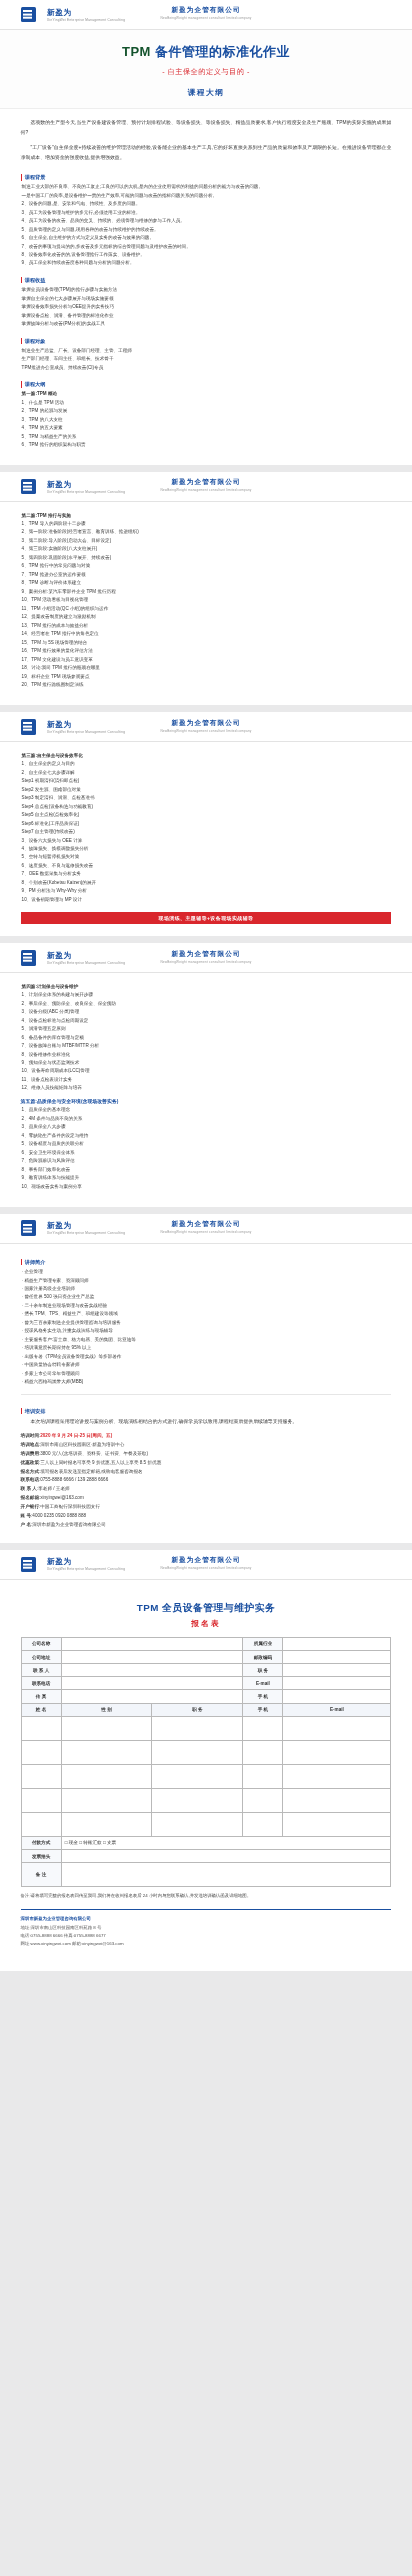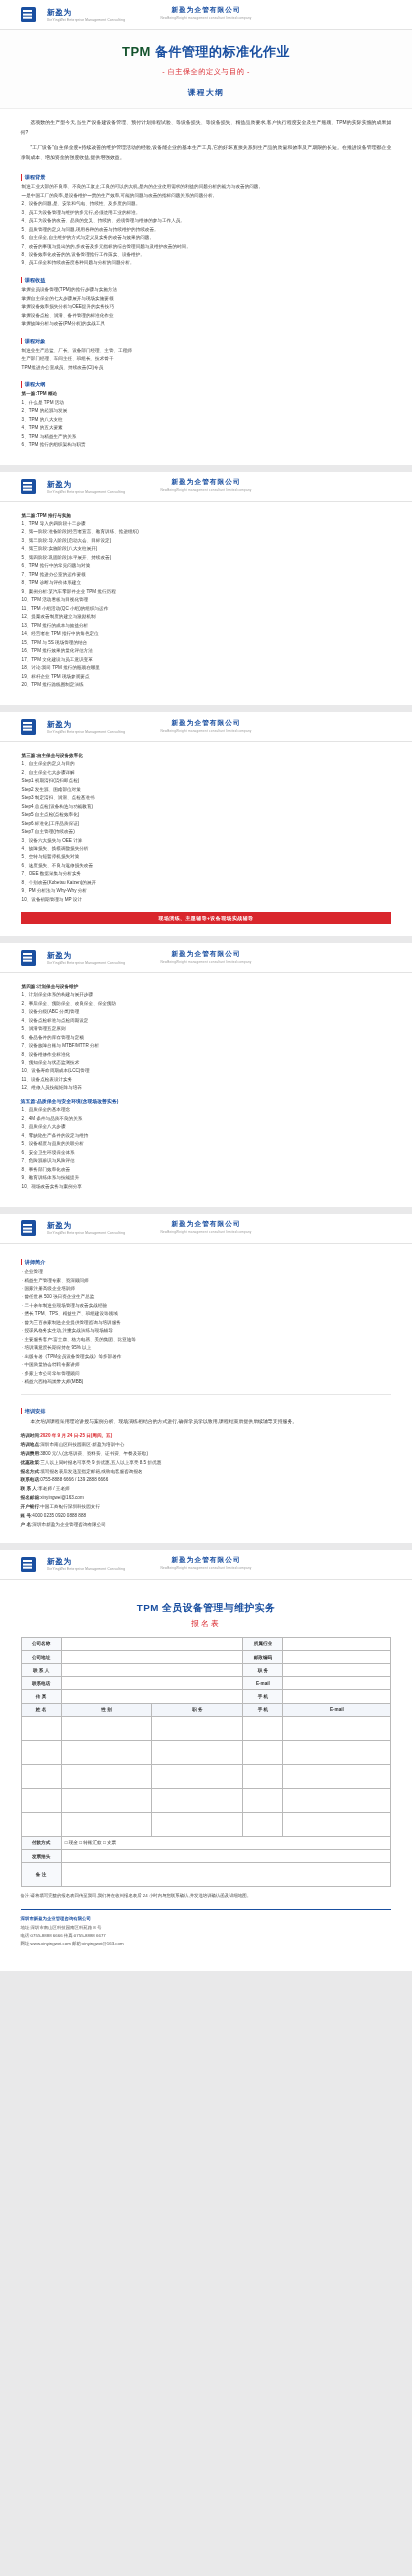--- a/index.html
+++ b/index.html
@@ -131,21 +131,21 @@
     text-align: center;
     font-size: 9.8px;
     font-weight: bold;
     color: #1a4fa0;
     padding: 13.4px 0 3.1px;
     letter-spacing: 0.5px;
   }
   .form-sub {
     text-align: center;
     font-size: 7.7px;
-    font-weight: normal;
+    font-weight: bold;
     color: #d9262c;
     letter-spacing: 2.1px;
     padding-bottom: 8.2px;
   }
   table.form {
     width: 100%;
     border-collapse: collapse;
     font-size: 4.6px;
   }
   table.form td, table.form th {

